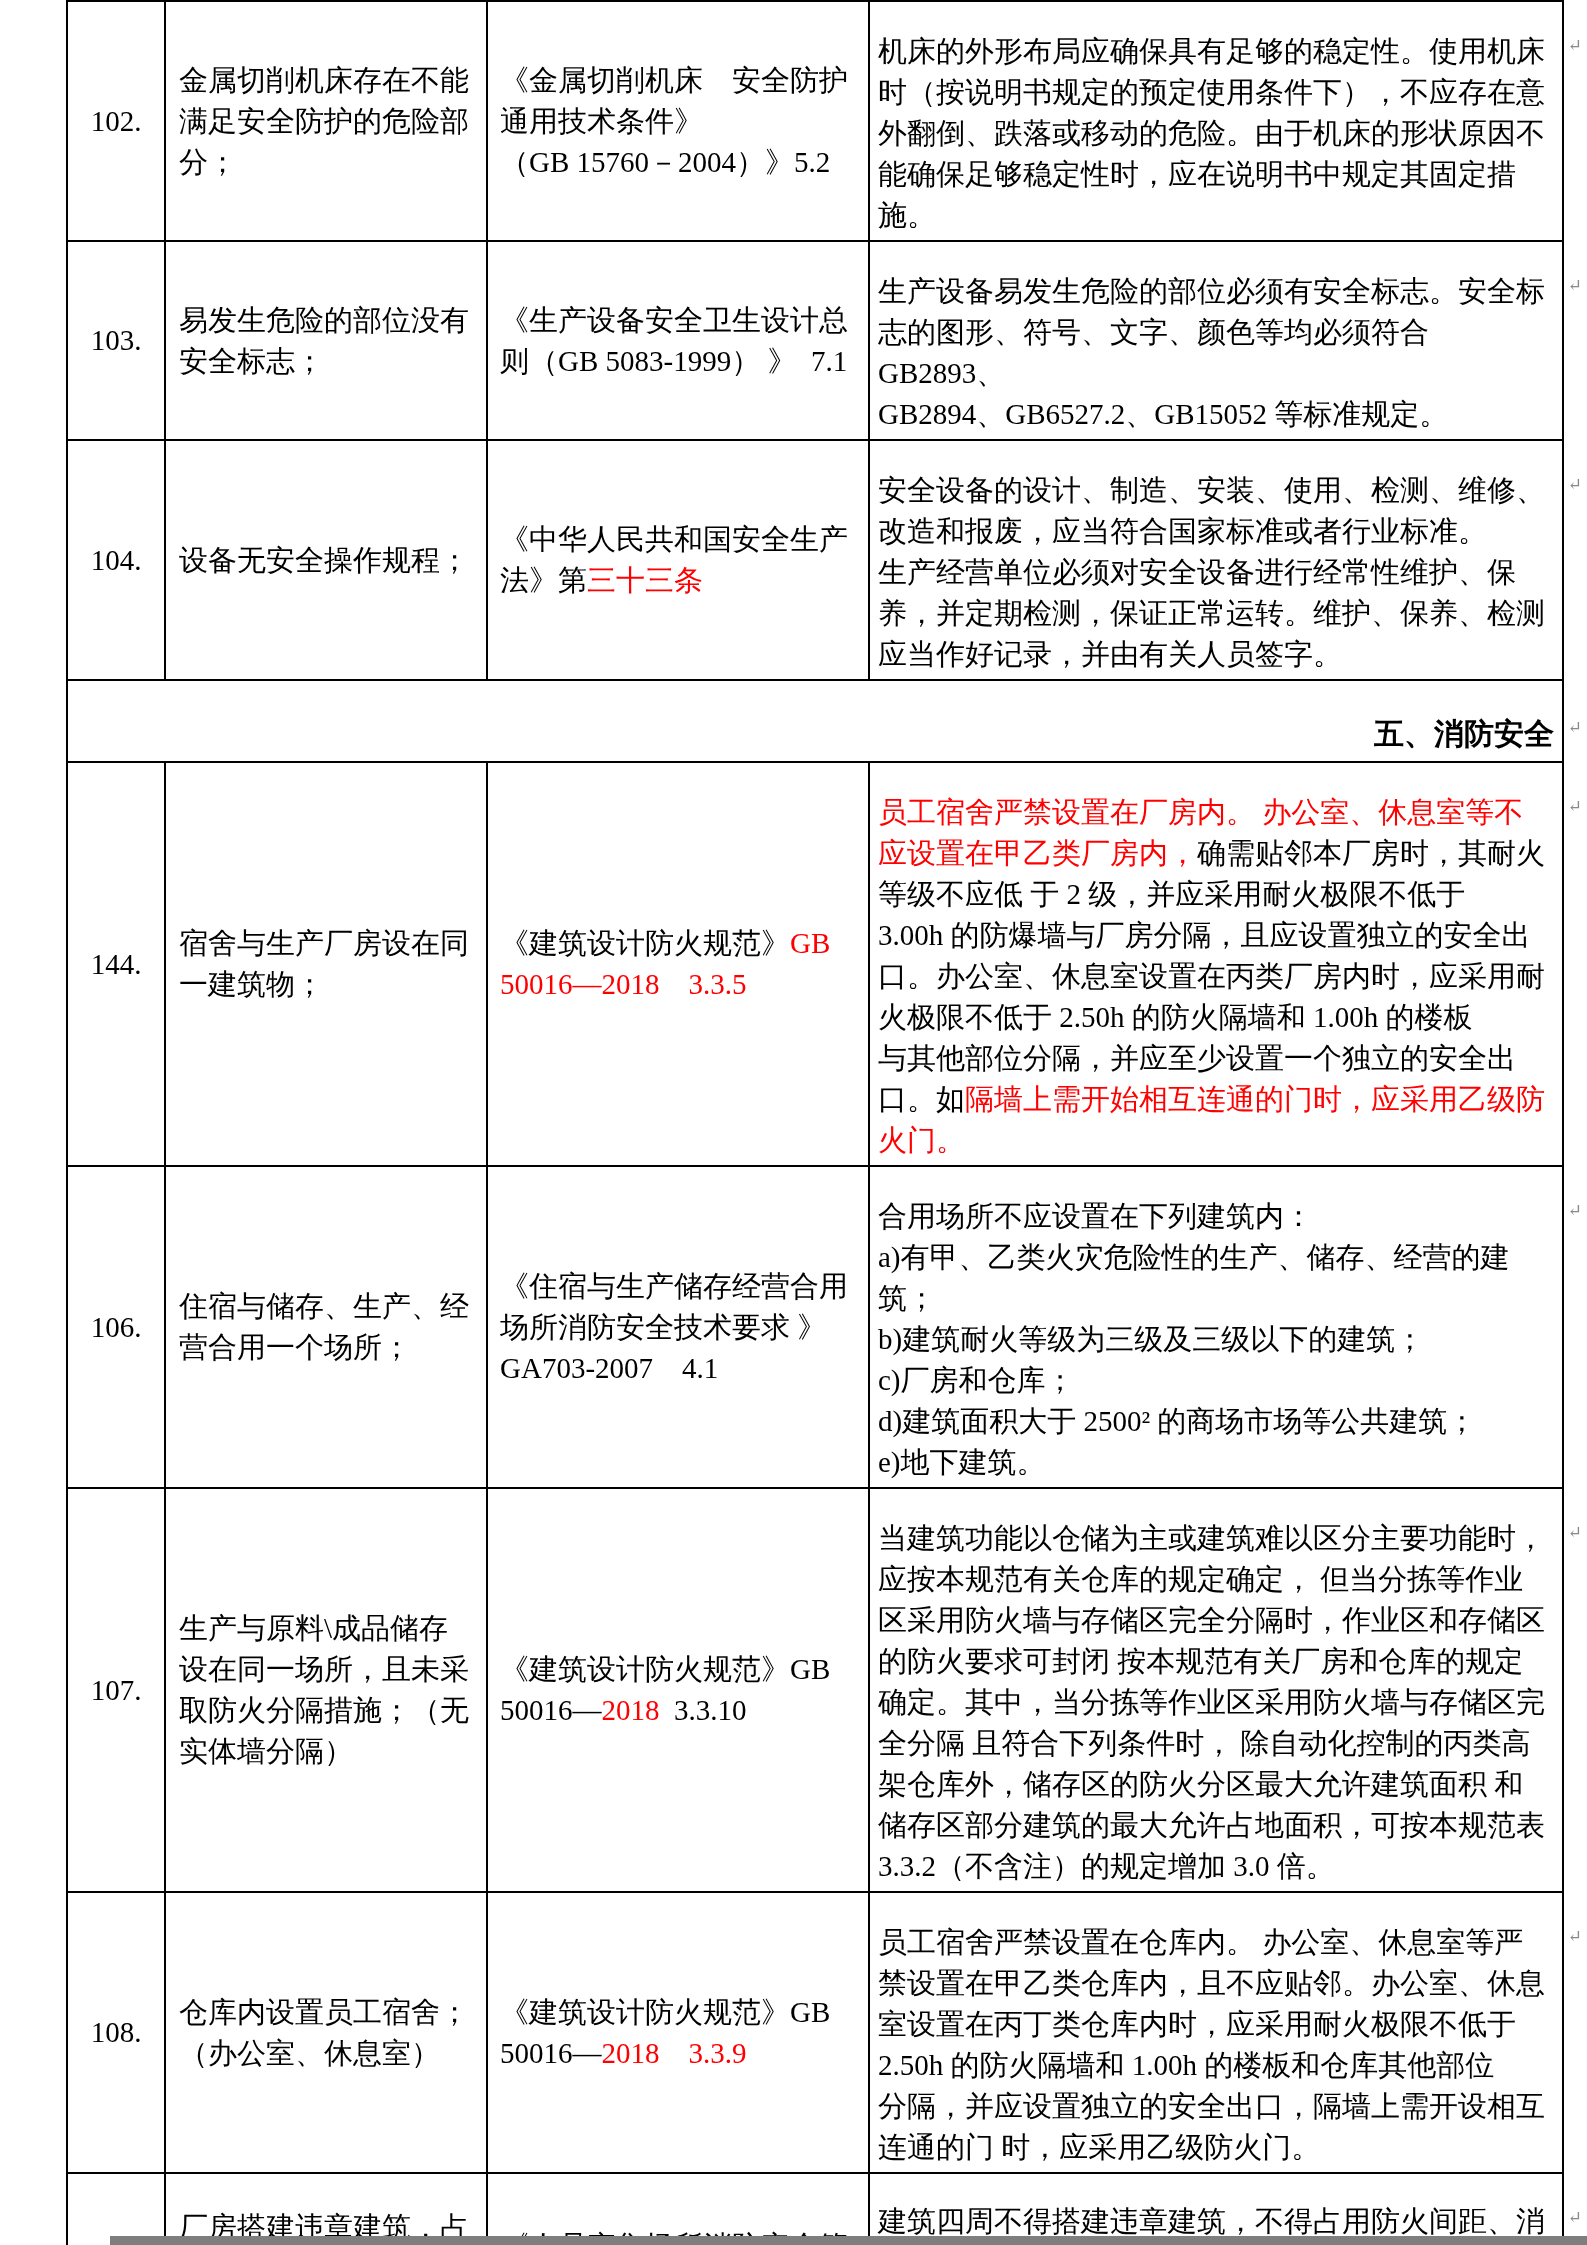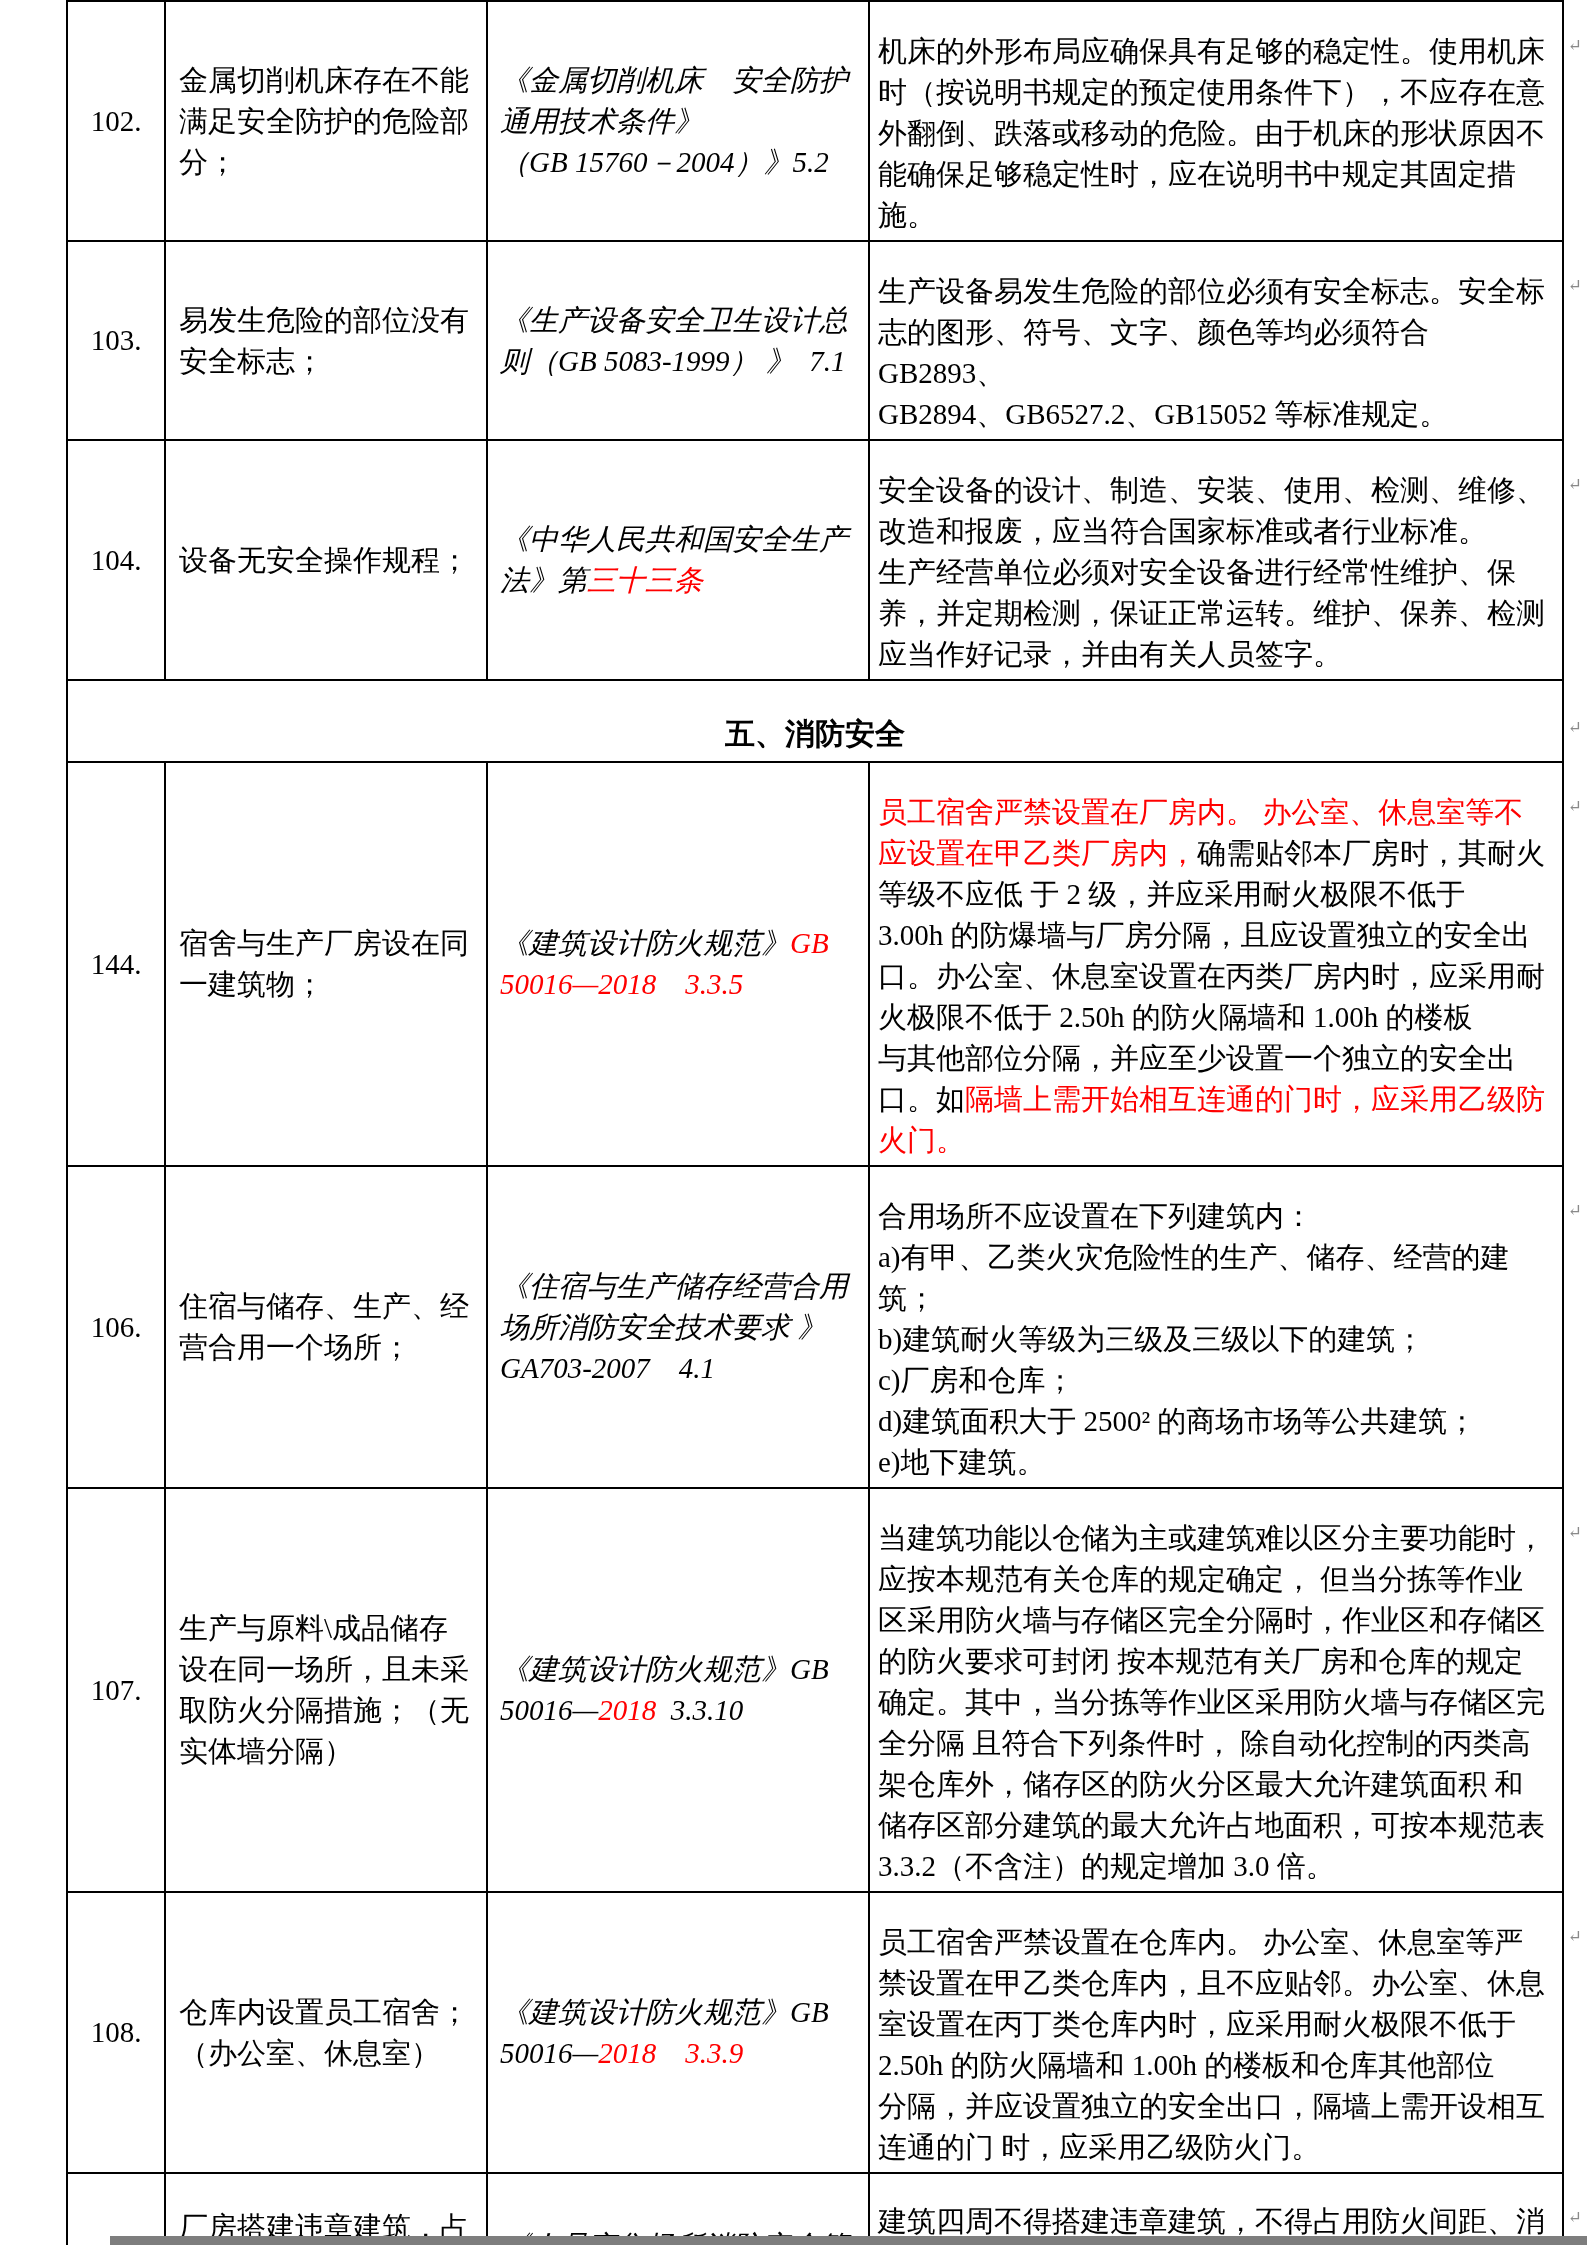--- a/index.html
+++ b/index.html
@@ -12,25 +12,25 @@
     border-collapse:collapse;table-layout:fixed;
     margin-left:66px;margin-top:0;width:1496px;
     font-size:29px;line-height:41px;
   }
   td{
     border:2px solid #000;vertical-align:middle;
     padding:4px 8px;overflow:visible;
   }
   td.no{text-align:center;padding:0;border-radius:10px;}
   td.hazard{white-space:pre-wrap;padding-left:13px;padding-right:6px;}
-  td.ref{white-space:pre-wrap;padding-left:12px;padding-right:6px;font-style:italic;}
+  td.ref{white-space:pre-wrap;padding-left:12px;padding-right:6px;}
   td.detail{white-space:pre-wrap;padding:4px 8px;}
   .red{color:#ff0000;}
   tbody tr:nth-child(n+9){line-height:37px;}
-  td.section-cell{font-weight:bold;text-align:center;height:72px;font-size:30px;}
+  td.section-cell{font-weight:bold;text-align:right;height:72px;font-size:30px;}
   .dc{position:relative;display:inline-block;max-width:100%;}
   td.detail .dc,td.section-cell .dc{display:block;margin-top:25px;}
   .pmark{
     position:absolute;right:-28px;top:6px;
     font-size:17px;line-height:17px;color:#8a8a8a;font-weight:normal;
   }
   .bottom-band{
     position:absolute;left:110px;right:0;bottom:0;height:9px;
     background:#7e7e7e;
   }

